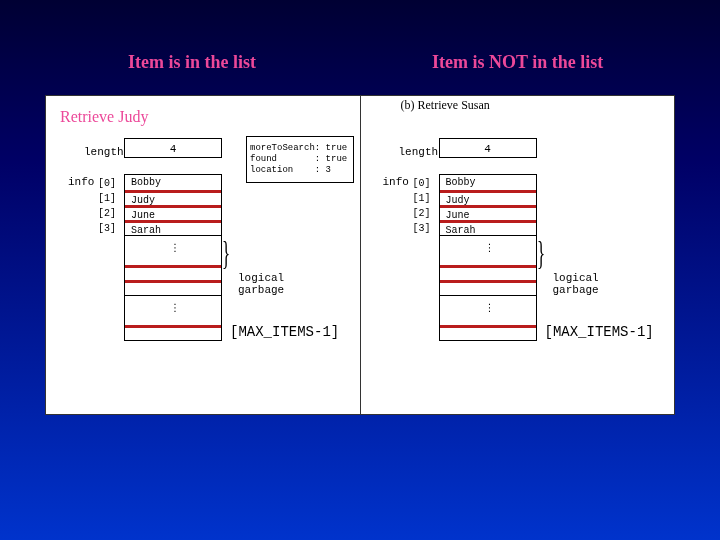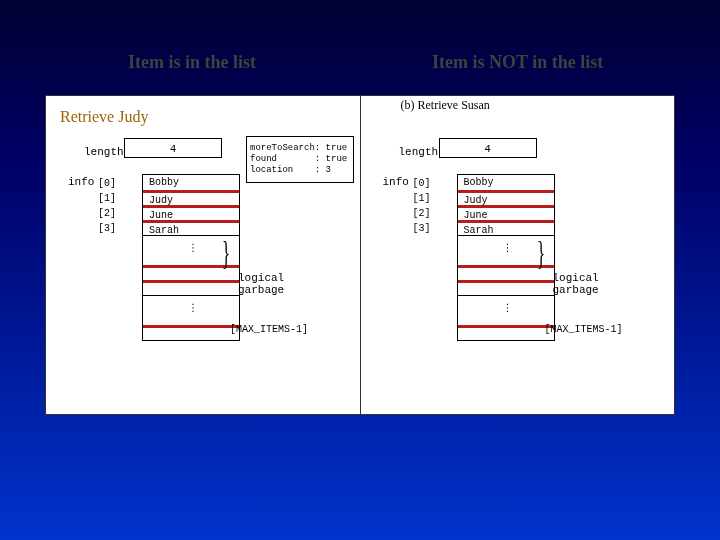--- a/index.html
+++ b/index.html
@@ -5,28 +5,28 @@
   * { box-sizing: border-box; margin: 0; padding: 0; }
   body {
     width: 720px; height: 540px;
     background: linear-gradient(to bottom, #000033 0%, #000066 30%, #0033cc 100%);
     font-family: "Times New Roman", serif;
     position: relative;
     overflow: hidden;
   }
   .titles { position: absolute; top: 52px; left: 0; width: 100%; display: flex; }
   .title-left, .title-right {
-    color: #404040; font-size: 18px; font-weight: bold;
+    color: #ec4899; font-size: 18px; font-weight: bold;
     position: absolute;
   }
   .title-left { left: 128px; }
   .title-right { left: 432px; }
   .retrieve-box {
     position: absolute; top: 106px; left: 52px;
-    background: #fff; color: #a16207;
+    background: #fff; color: #ec4899;
     font-size: 16px; padding: 2px 8px;
   }
   .panel-wrap {
     position: absolute; top: 95px; left: 45px;
     width: 630px; height: 320px;
     background: #fff;
     border: 1px solid #333;
     display: flex;
   }
   .panel {
@@ -55,21 +55,20 @@
   }
   .info-lbl { position: absolute; top: 80px; left: 22px; }
   .idx-col {
     position: absolute; top: 80px; left: 52px;
     font-size: 10px; line-height: 15px;
   }
   .arr {
     position: absolute; top: 78px; left: 78px;
     width: 98px;
     border: 1px solid #000;
-    margin-left: 18px;
   }
   .arr .row {
     height: 15px; line-height: 15px;
     padding-left: 6px; font-size: 10px;
     border-top: 3px solid #b91c1c;
   }
   .arr .row:first-child { border-top: none; }
   .arr .gap { height: 30px; border-top: 1px solid #000; position: relative; }
   .arr .gap::after {
     content: "\22EE"; position: absolute; left: 45px; top: 6px; font-size: 10px;
@@ -77,21 +76,21 @@
   .brace {
     position: absolute; left: 180px; top: 140px;
     font-size: 11px; width: 90px;
   }
   .brace-sym {
     position: absolute; left: -8px; top: -2px;
     font-size: 34px; font-family: serif; font-weight: 100;
     transform: scaleX(0.5);
   }
   .garb { position: absolute; left: 12px; top: 36px; line-height: 12px; }
-  .max { position: absolute; left: 184px; top: 228px; font-size: 10px; }
+  .max { position: absolute; left: 184px; top: 228px; font-size: 14px; }
   
 </style>
 </head>
 <body>
 
 <div class="titles">
   <div class="title-left">Item is in the list</div>
   <div class="title-right">Item is NOT in the list</div>
 </div>
 

